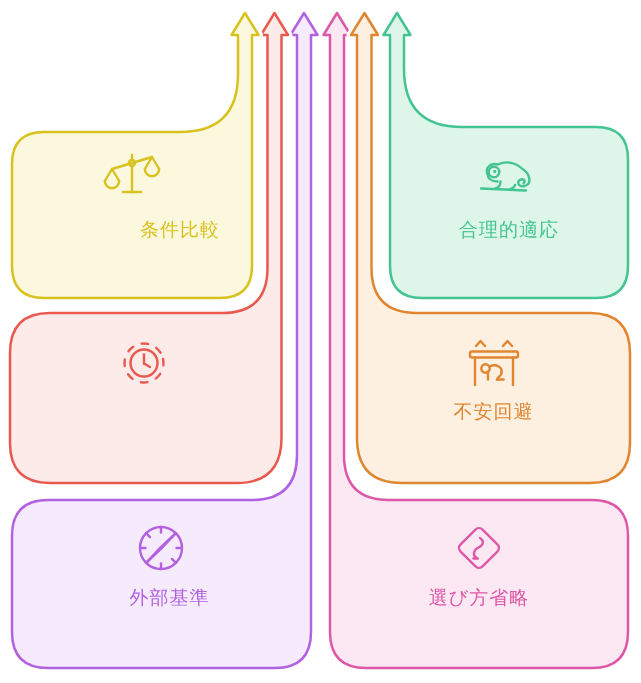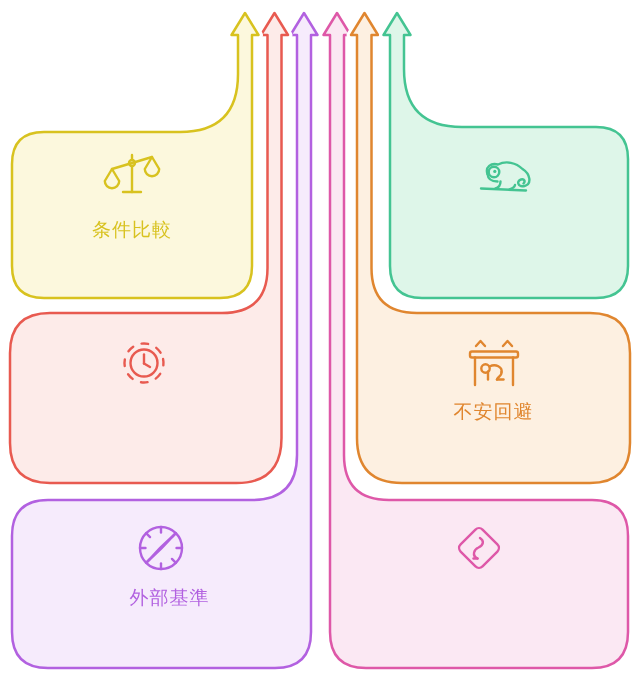--- a/index.html
+++ b/index.html
@@ -102,17 +102,19 @@
     <path d="M -14.85 -14.85 L -10.96 -10.96"></path>
     <path d="M 14 -14 C 5.5 -6.5 -6.5 5.5 -14 14 C -5.5 6.5 6.5 -5.5 14 -14 Z"></path>
   </svg>
 
   <svg class="icon" style="left: 447px; top: 516px; --c: #de58a8; --f: #fbe8f3;" viewBox="-32 -32 64 64">
     <rect x="-15.5" y="-15.5" width="31" height="31" rx="5" transform="rotate(45)"></rect>
     <path d="M -1.5 10.5 C -7.5 7.5 -5 1.5 -0.5 -0.5 C 4.5 -3 5.5 -7 1 -10"></path>
     <path d="M -1.5 10.5 L -5.5 10.5"></path>
   </svg>
 
-  <div class="card-label" style="left: 12px; top: 217px; width: 240px; --c: #d8c21f; --f: #fcf8dd;">条件比較</div>
+  <div class="card-label" style="left: 12px; top: 217px; width: 240px; padding-left: 48px; --c: #d8c21f; --f: #fcf8dd;">条件比較</div>
+  <div class="card-label" style="left: 390px; top: 217px; width: 238px; --c: #44c492; --f: #def6e9;">合理的適応</div>
   <div class="card-label" style="left: 357px; top: 399px; width: 273px; --c: #e0862f; --f: #fdf0e1;">不安回避</div>
   <div class="card-label" style="left: 20px; top: 585px; width: 299px; --c: #b261e0; --f: #f6ebfc;">外部基準</div>
+  <div class="card-label" style="left: 330px; top: 585px; width: 298px; --c: #de58a8; --f: #fbe8f3;">選び方省略</div>
 
 </div>
 
 </body></html>

